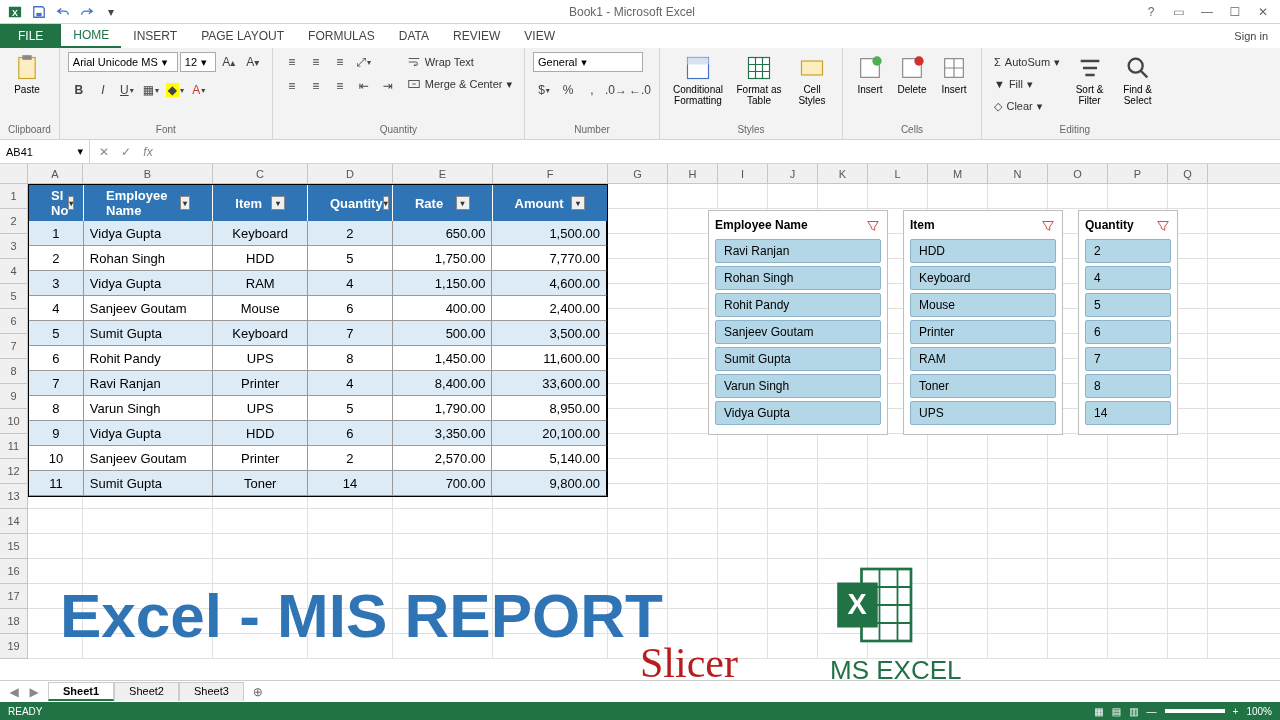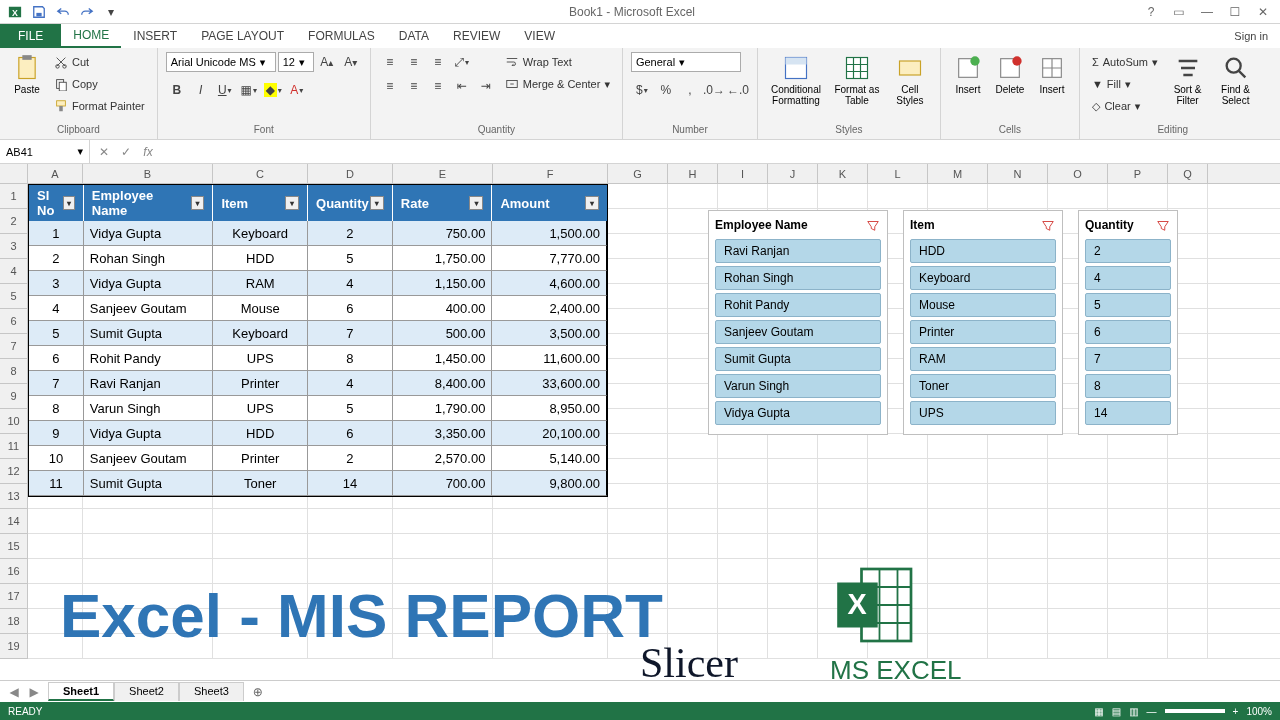--- a/index.html
+++ b/index.html
@@ -54,40 +54,40 @@
 .row-headers { display: flex; flex-direction: column; }
 .row-hdr { height: 25px; width: 28px; background: #f0f0f0; border-bottom: 1px solid #c6c6c6; border-right: 1px solid #c6c6c6; display: flex; align-items: center; justify-content: center; font-size: 11px; color: #555; }
 .cells { position: relative; flex: 1; }
 .gridlines-row { height: 25px; border-bottom: 1px solid #e0e0e0; display: flex; }
 .gridlines-cell { border-right: 1px solid #e0e0e0; }
 
 
 .report-table { position: absolute; top: 0; left: 0; border: 1px solid #000; font-family: 'Times New Roman', serif; }
 .report-title { background: #2F75B5; color: #fff; font-weight: bold; font-size: 20px; text-align: center; padding: 3px; border-bottom: 1px solid #000; font-style: italic; }
 .report-headers { display: flex; background: #2F75B5; }
-.report-th { color: #fff; font-weight: bold; padding: 3px 8px; border-right: 1px solid #fff; display: flex; align-items: center; justify-content: space-between; font-size: 13px; }
+.report-th { color: #fff; font-weight: bold; padding: 3px 22px; border-right: 1px solid #fff; display: flex; align-items: center; justify-content: space-between; font-size: 13px; }
 .report-th:last-child { border-right: none; }
 .filter-btn { width: 14px; height: 14px; background: #f0f0f0; border: 1px solid #888; display: flex; align-items: center; justify-content: center; font-size: 8px; color: #333; }
 .report-row { display: flex; height: 25px; }
 .report-row.even { background: #DDEBF7; }
 .report-row.odd { background: #fff; }
 .report-td { border-right: 1px solid #999; border-bottom: 1px solid #999; padding: 0 6px; display: flex; align-items: center; font-size: 13px; font-family: 'Segoe UI', sans-serif; }
 .report-td:last-child { border-right: 1px solid #000; }
 .report-td.center { justify-content: center; }
 .report-td.right { justify-content: flex-end; }
 
 
 .slicer { position: absolute; background: #fff; border: 1px solid #bfbfbf; padding: 6px; }
 .slicer-header { display: flex; justify-content: space-between; align-items: center; margin-bottom: 6px; font-weight: bold; font-size: 12px; }
 .slicer-clear { width: 16px; height: 16px; display: flex; align-items: center; justify-content: center; cursor: pointer; color: #d0312d; }
 .slicer-item { background: #B4D7E8; border: 1px solid #8CB3C9; padding: 4px 8px; margin-bottom: 3px; font-size: 12px; cursor: pointer; border-radius: 2px; }
 
 
 .overlay-text { position: absolute; pointer-events: none; }
-.slicer-label { left: 640px; top: 475px; color: #0f172a; font-size: 42px; font-family: 'Comic Sans MS', cursive; }
+.slicer-label { left: 640px; top: 475px; color: #b91c1c; font-size: 42px; font-family: 'Comic Sans MS', cursive; }
 .mis-label { left: 60px; top: 580px; color: #2F75B5; font-size: 62px; font-weight: bold; }
 .excel-logo-box { left: 830px; top: 560px; }
 .excel-logo-svg { width: 90px; height: 90px; }
 .msexcel-label { left: 830px; top: 655px; color: #217346; font-size: 26px; }
 
 
 .sheet-tabs { position: absolute; bottom: 18px; left: 0; right: 0; height: 22px; display: flex; align-items: center; background: #fff; border-top: 1px solid #ccc; }
 .sheet-nav { display: flex; padding: 0 6px; gap: 4px; }
 .sheet-nav-btn { width: 16px; height: 16px; display: flex; align-items: center; justify-content: center; color: #888; cursor: pointer; }
 .sheet-tab { padding: 2px 14px; border: 1px solid #ccc; border-bottom: none; font-size: 11px; cursor: pointer; background: #f0f0f0; }
@@ -156,44 +156,20 @@
   <div class="ribbon-group">
     <div class="ribbon-group-content">
       <div class="big-btn">
         <div class="big-btn-icon">
             <svg viewBox="0 0 24 24">
               <rect x="5" y="3" width="14" height="18" fill="#fceec0" stroke="#c9a227"></rect>
               <rect x="8" y="1" width="8" height="4" fill="#888"></rect>
             </svg>
           </div>
         <div class="big-btn-label">Paste</div>
-      </div>
-      <div class="small-stack">
-        <div class="small-btn">
-            <svg viewBox="0 0 16 16">
-              <path d="M3 3l10 10M13 3L3 13" stroke="#444"></path>
-              <circle cx="4" cy="13" r="2" fill="none" stroke="#444"></circle>
-              <circle cx="12" cy="13" r="2" fill="none" stroke="#444"></circle>
-            </svg>
-            <span>Cut</span>
-          </div>
-        <div class="small-btn">
-            <svg viewBox="0 0 16 16">
-              <rect x="3" y="3" width="8" height="10" fill="none" stroke="#444"></rect>
-              <rect x="6" y="6" width="8" height="10" fill="#fff" stroke="#444"></rect>
-            </svg>
-            <span>Copy</span>
-          </div>
-        <div class="small-btn">
-            <svg viewBox="0 0 16 16">
-              <rect x="3" y="2" width="10" height="6" fill="#fceec0" stroke="#c9a227"></rect>
-              <rect x="6" y="8" width="4" height="6" fill="#888"></rect>
-            </svg>
-            <span>Format Painter</span>
-          </div>
       </div>
     </div>
     <div class="ribbon-group-label">Clipboard</div>
   </div>
 
   <div class="ribbon-group">
     <div class="ribbon-group-content" style="flex-direction:column;">
       <div class="font-row">
         <div class="font-select" style="width:110px">
             <span>Arial Unicode MS</span>
@@ -820,21 +796,21 @@
             <div class="report-th" style="width: 115px;">
               <span>Amount</span>
               <div class="filter-btn">▾</div>
             </div>
           </div>
           <div class="report-row even">
             <div class="report-td center" style="width: 55px;">1</div>
             <div class="report-td" style="width: 130px;">Vidya Gupta</div>
             <div class="report-td center" style="width: 95px;">Keyboard</div>
             <div class="report-td center" style="width: 85px;">2</div>
-            <div class="report-td right" style="width: 100px;">750.00</div>
+            <div class="report-td right" style="width: 100px;">650.00</div>
             <div class="report-td right" style="width: 115px;">1,500.00</div>
           </div>
           <div class="report-row odd">
             <div class="report-td center" style="width: 55px;">2</div>
             <div class="report-td" style="width: 130px;">Rohan Singh</div>
             <div class="report-td center" style="width: 95px;">HDD</div>
             <div class="report-td center" style="width: 85px;">5</div>
             <div class="report-td right" style="width: 100px;">1,750.00</div>
             <div class="report-td right" style="width: 115px;">7,770.00</div>
           </div>

